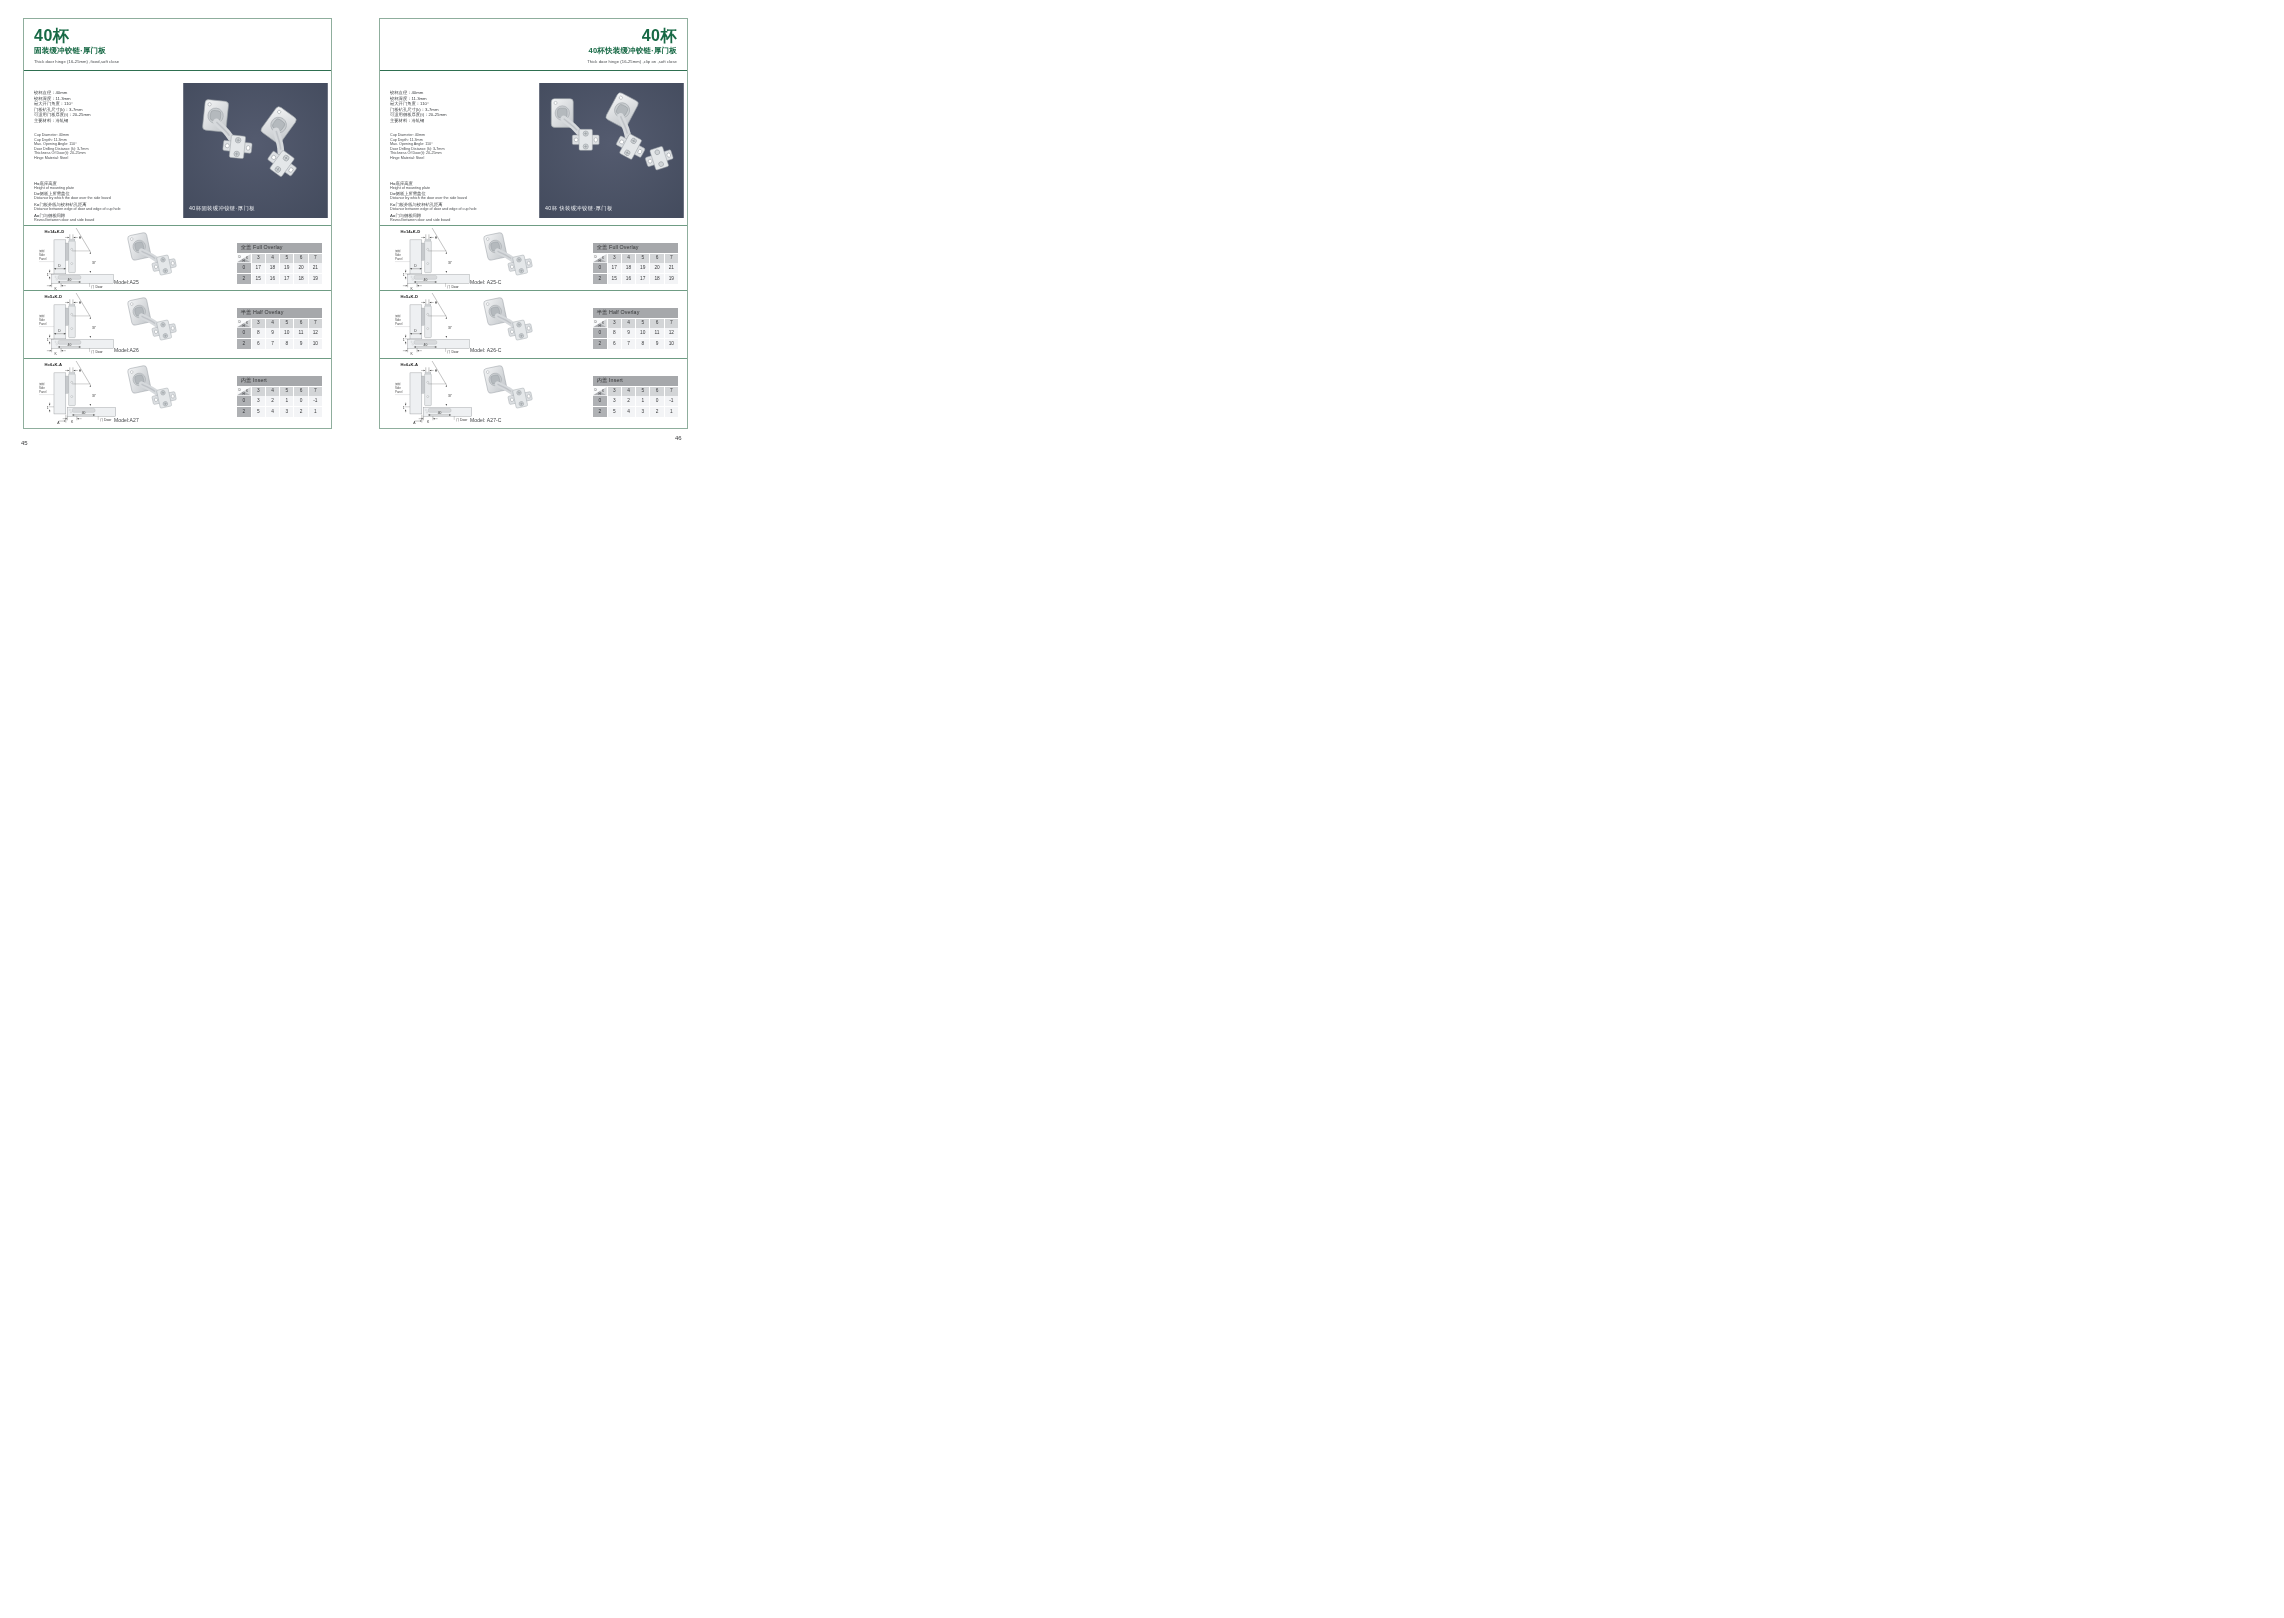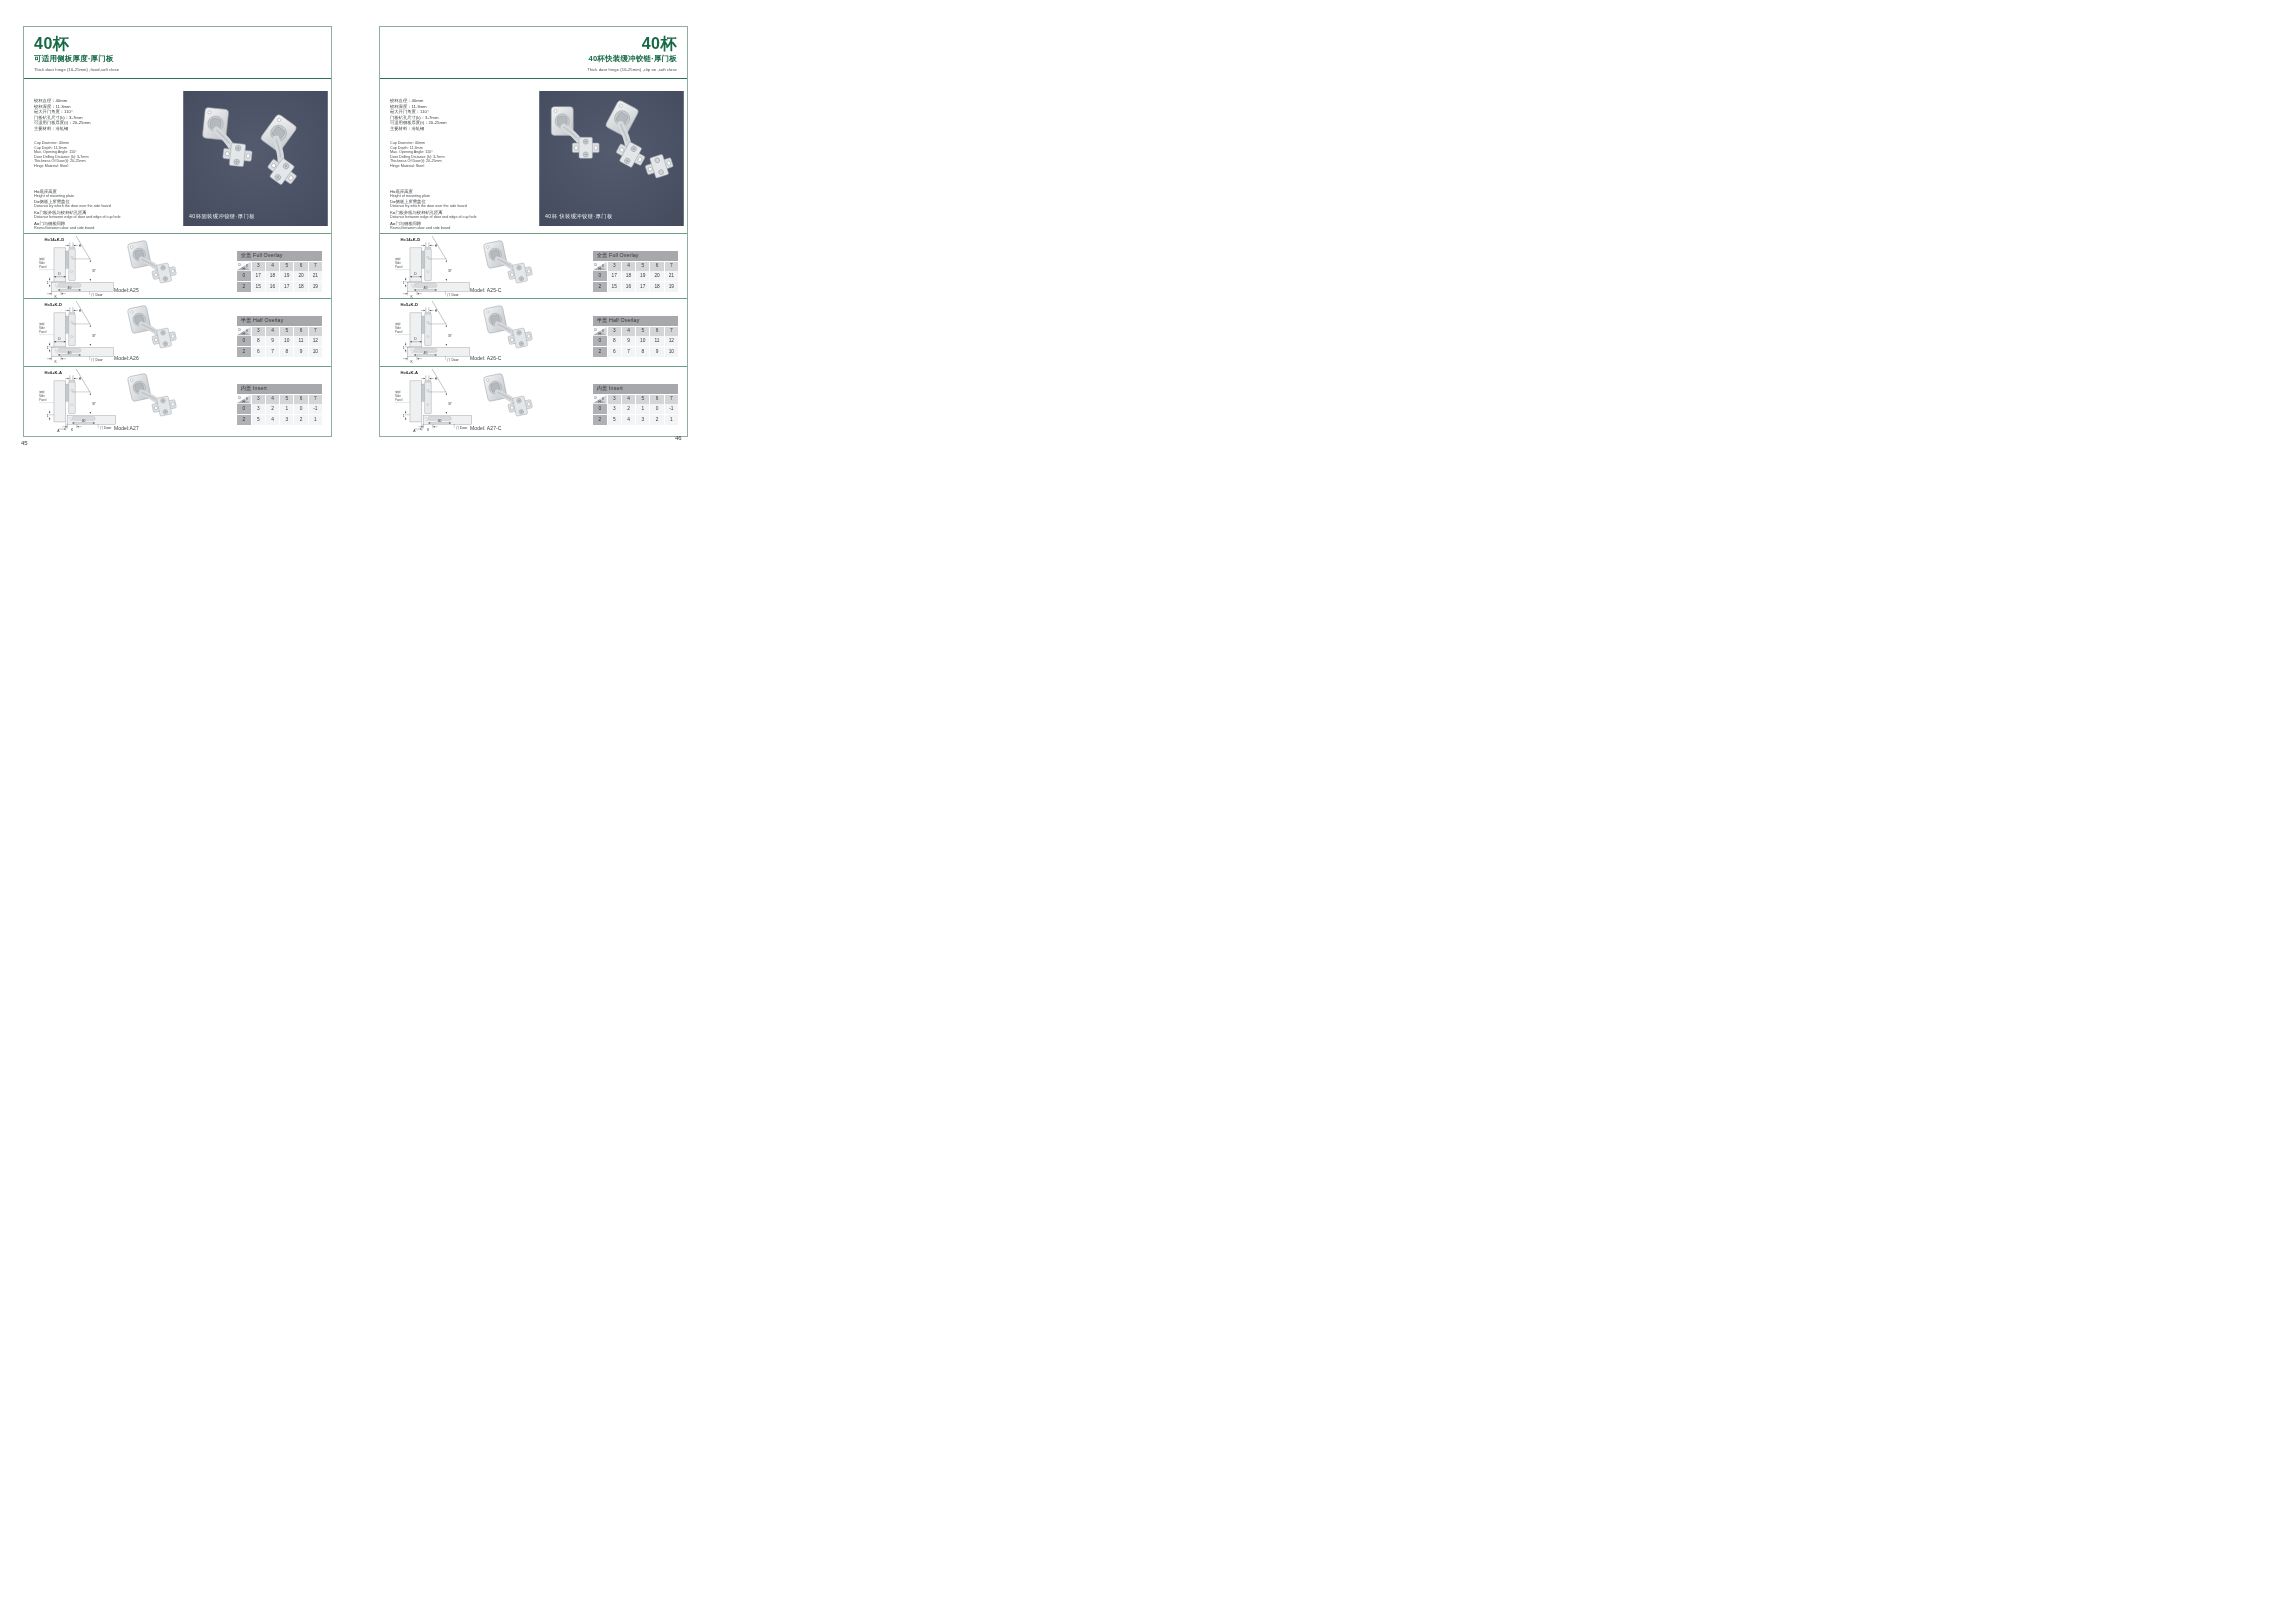--- a/index.html
+++ b/index.html
@@ -1,18 +1,18 @@
 <!DOCTYPE html>
 <html style="font-size:7.3px"><head>
 <meta charset="utf-8">
 <style>
   html,body{margin:0;padding:0;background:#ffffff;}
   body{width:709px;height:462px;position:relative;overflow:hidden;
        font-family:"Liberation Sans","DejaVu Sans",sans-serif;color:#3f4042;}
-  .page{position:absolute;top:26px;width:309px;height:411px;border:0.5px solid #8fae9d;
+  .page{position:absolute;top:18px;width:309px;height:411px;border:0.5px solid #8fae9d;
         background:#fff;box-sizing:border-box;}
   #pageL{left:23px;} #pageR{left:379px;}
   .title-block{position:absolute;left:0;right:0;top:0;height:52px;
         border-bottom:0.9px solid #2e6f50;padding:0 10px;box-sizing:border-box;}
   .title-block.right{text-align:right;}
   .pg-title{margin:0;padding-top:9px;font-size:16px;line-height:1.05;color:#176945;
         font-weight:bold;letter-spacing:0.5px;}
   .pg-sub{margin:1.4px 0 0;font-size:7.5px;color:#176945;font-weight:600;letter-spacing:0.2px;}
   .pg-sub-en{margin:2.7px 0 0;font-size:4.1px;color:#45484b;letter-spacing:0.1px;}
   .specs-cn{position:absolute;left:10px;top:71px;list-style:none;margin:0;padding:0;
@@ -47,21 +47,21 @@
   .dgm{font-size:8.5px;fill:#333;text-anchor:middle;}
   .dgs{font-size:7.5px;fill:#555;}
   .dgf{font-size:10.5px;fill:#222;font-weight:bold;}
 </style>
 </head>
 <body>
 
 <section class="page" id="pageL">
   <header class="title-block">
     <h1 class="pg-title">40杯</h1>
-    <h2 class="pg-sub">可适用侧板厚度·厚门板</h2>
+    <h2 class="pg-sub">固装缓冲铰链·厚门板</h2>
     <p class="pg-sub-en">Thick door hinge (16-25mm)  ,fixed,soft close</p>
   </header>
   <ul class="specs-cn">
       <li>铰杯直径：40mm</li>
       <li>铰杯深度：11.3mm</li>
       <li>最大开门角度：110°</li>
       <li>门板钻孔尺寸(k)：3-7mm</li>
       <li>可适用门板厚度(t)：20-25mm</li>
       <li>主要材料：冷轧钢</li>
     </ul>

